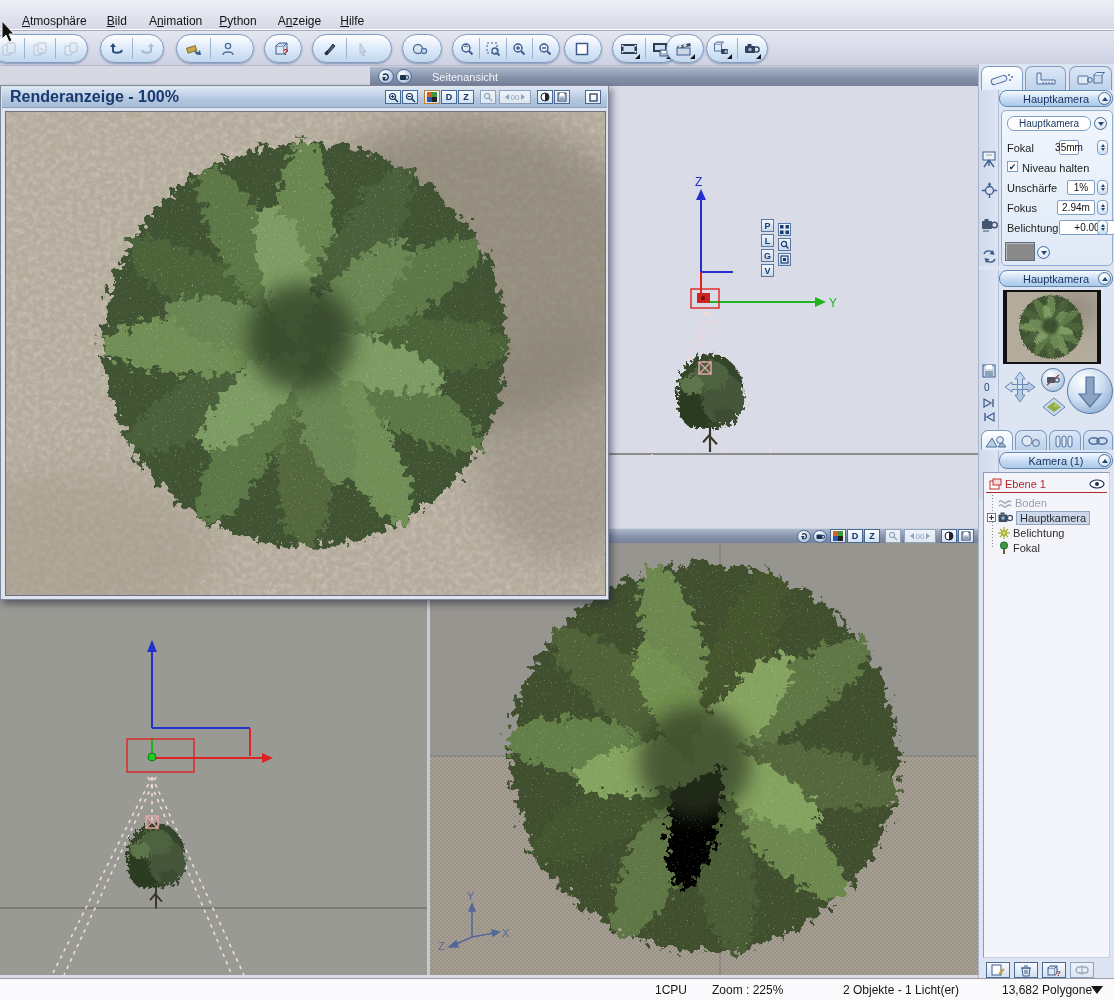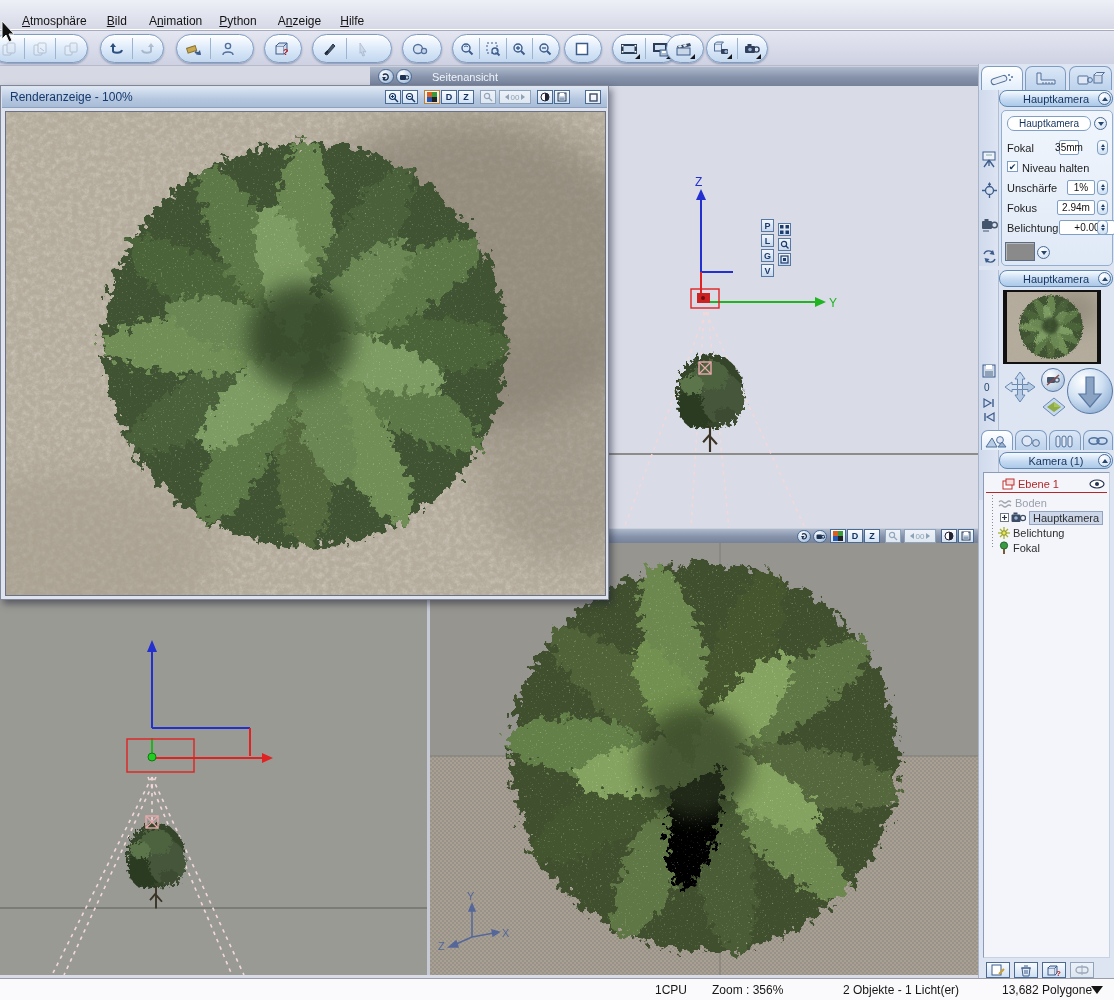--- a/index.html
+++ b/index.html
@@ -24,37 +24,37 @@
 .sq.gr{border-color:#8fa4bc;color:#93a7bd;background:linear-gradient(#eef2f8,#dde6f0)}
 .ctr{width:32px;height:14px;background:linear-gradient(#eef2f8,#dde6f0);border:1px solid #8fa4bc;color:#8ea2b8;font-size:8px;display:flex;align-items:center;justify-content:center;gap:2px;margin-left:3px}
 .tu{width:0;height:0;border-left:3px solid transparent;border-right:3px solid transparent;border-bottom:4px solid #24466e}
 .td{width:0;height:0;border-left:3px solid transparent;border-right:3px solid transparent;border-top:4px solid #24466e}
 .tl{width:0;height:0;border-top:3px solid transparent;border-bottom:3px solid transparent;border-right:4px solid #8ea2b8}
 .tr{width:0;height:0;border-top:3px solid transparent;border-bottom:3px solid transparent;border-left:4px solid #8ea2b8}
 .ovbtn{position:absolute;width:13px;height:13px;background:linear-gradient(#f2f6fc,#c8d8ec);border:1px solid #5878a4;color:#1c3c6e;font-size:9px;font-weight:bold;display:flex;align-items:center;justify-content:center}
 
 #rwin{left:0;top:85px;width:609px;height:515px;background:#dfe3ee;border:1px solid #7e8698;box-shadow:3px 4px 7px rgba(25,28,45,.5);z-index:30}
 #rtitle{position:absolute;left:1px;top:1px;width:605px;height:21px;background:linear-gradient(#dde7f4,#b5c7df 60%,#a8bcd7);display:flex;align-items:center;border-bottom:1px solid #8ea2c0}
-#rtitle .t{font-weight:normal;font-size:12px;color:#16396e;margin-left:8px;flex:1}
+#rtitle .t{font-weight:bold;font-size:16px;color:#16396e;margin-left:8px;flex:1}
 #rimg{position:absolute;left:4px;top:25px;width:601px;height:485px;border:1px solid #6a7284;background:#b5ac9c;overflow:hidden}
 
 #rpanel{left:978px;top:64px;width:136px;height:914px;background:#dde4f2;border-left:1px solid #aab4c8;z-index:20}
 .phdr{position:absolute;height:17px;border-radius:8px;background:linear-gradient(#f6faff,#c6dbf2 55%,#abc9e8);border:1px solid #6088b4;color:#14345f;font-size:11px;display:flex;align-items:center;justify-content:center}
 .upbtn{position:absolute;right:1px;top:1px;width:13px;height:13px;border-radius:7px;background:radial-gradient(circle at 35% 28%,#fff,#cadcf0);border:1px solid #4a6a94;display:flex;align-items:center;justify-content:center}
 .card{position:absolute;background:linear-gradient(#f1f6fd,#dfe9f6);border:1px solid #93aed0;border-radius:5px}
 .vbox{position:absolute;background:#fff;border:1px solid #7f9fc6;height:15px;font-size:10px;display:flex;align-items:center;justify-content:center;border-radius:2px;color:#111}
 .spin{position:absolute;width:11px;height:15px;border-radius:4px;background:linear-gradient(#fff,#cfe0f2);border:1px solid #7f9fc6;display:flex;flex-direction:column;align-items:center;justify-content:center;gap:1px}
 .spin .tu{border-bottom-width:3px;border-left-width:2.5px;border-right-width:2.5px}
 .spin .td{border-top-width:3px;border-left-width:2.5px;border-right-width:2.5px}
 .lbl{position:absolute;font-size:11px;color:#1c1c1c}
 .tab{position:absolute;height:24px;border:1px solid #7e9cc2;border-bottom:none;border-radius:7px 7px 0 0;background:linear-gradient(#dbe7f6,#bcd2ec);display:flex;align-items:center;justify-content:center}
 .tab.on{background:linear-gradient(#ffffff,#e2eefb)}
 .tab2{height:20px;top:366px}
 #scenebox{position:absolute;left:4px;top:408px;width:127px;height:486px;background:#f3f5fa;border:1px solid #8c9cb8;border-right-color:#c8d2e2;border-bottom-color:#c8d2e2}
-.trow{position:relative;height:15px;display:flex;align-items:center;font-size:11px;color:#2e2e2e;padding-left:18px;white-space:nowrap}
+.trow{position:relative;height:15px;display:flex;align-items:center;font-size:11px;color:#2e2e2e;padding-left:5px;white-space:nowrap}
 .dotline{background-image:repeating-linear-gradient(to bottom,#8a8a92 0 1px,transparent 1px 3px);width:1px;position:absolute}
 
 #statusbar{left:0;top:978px;width:1114px;height:22px;background:#fafafc;border-top:1px solid #9a9ca8;font-size:12px;color:#161616;z-index:40}
 #statusbar .cell{position:absolute;top:4px}
 .icsvg{display:block}
 </style>
 </head>
 <body>
 
 <svg width="0" height="0" style="position:absolute" aria-hidden="true">
@@ -870,19 +870,19 @@
         <svg width="14" height="10">
           <rect x="1" y="2" width="12" height="6" rx="3" fill="none" stroke="#9aa8bc" stroke-width="1.3"></rect>
           <line x1="7" y1="0" x2="7" y2="10" stroke="#9aa8bc"></line>
         </svg>
       </div>
   </div>
 </div>
 
 <div id="statusbar" class="a">
   <span class="cell" style="left:655px">1CPU</span>
-  <span class="cell" style="left:712px">Zoom : 356%</span>
+  <span class="cell" style="left:712px">Zoom : 225%</span>
   <span class="cell" style="left:843px">2 Objekte - 1 Licht(er)</span>
   <span class="cell" style="left:1002px">13,682 Polygone</span>
   <svg class="cell" style="left:1090px;top:6px" width="14" height="10">
       <polygon points="1,1 13,1 7,9" fill="#141414"></polygon>
     </svg>
 </div>
 
 </body></html>

